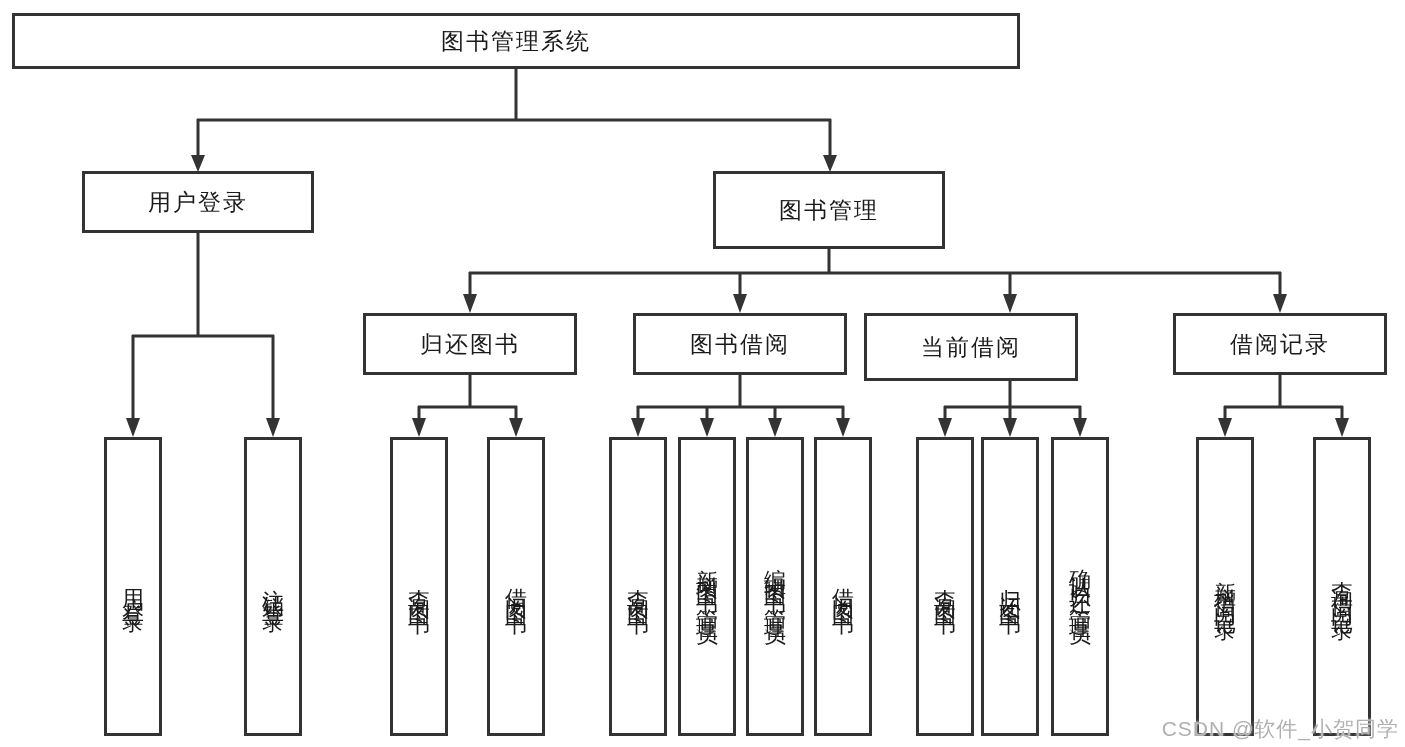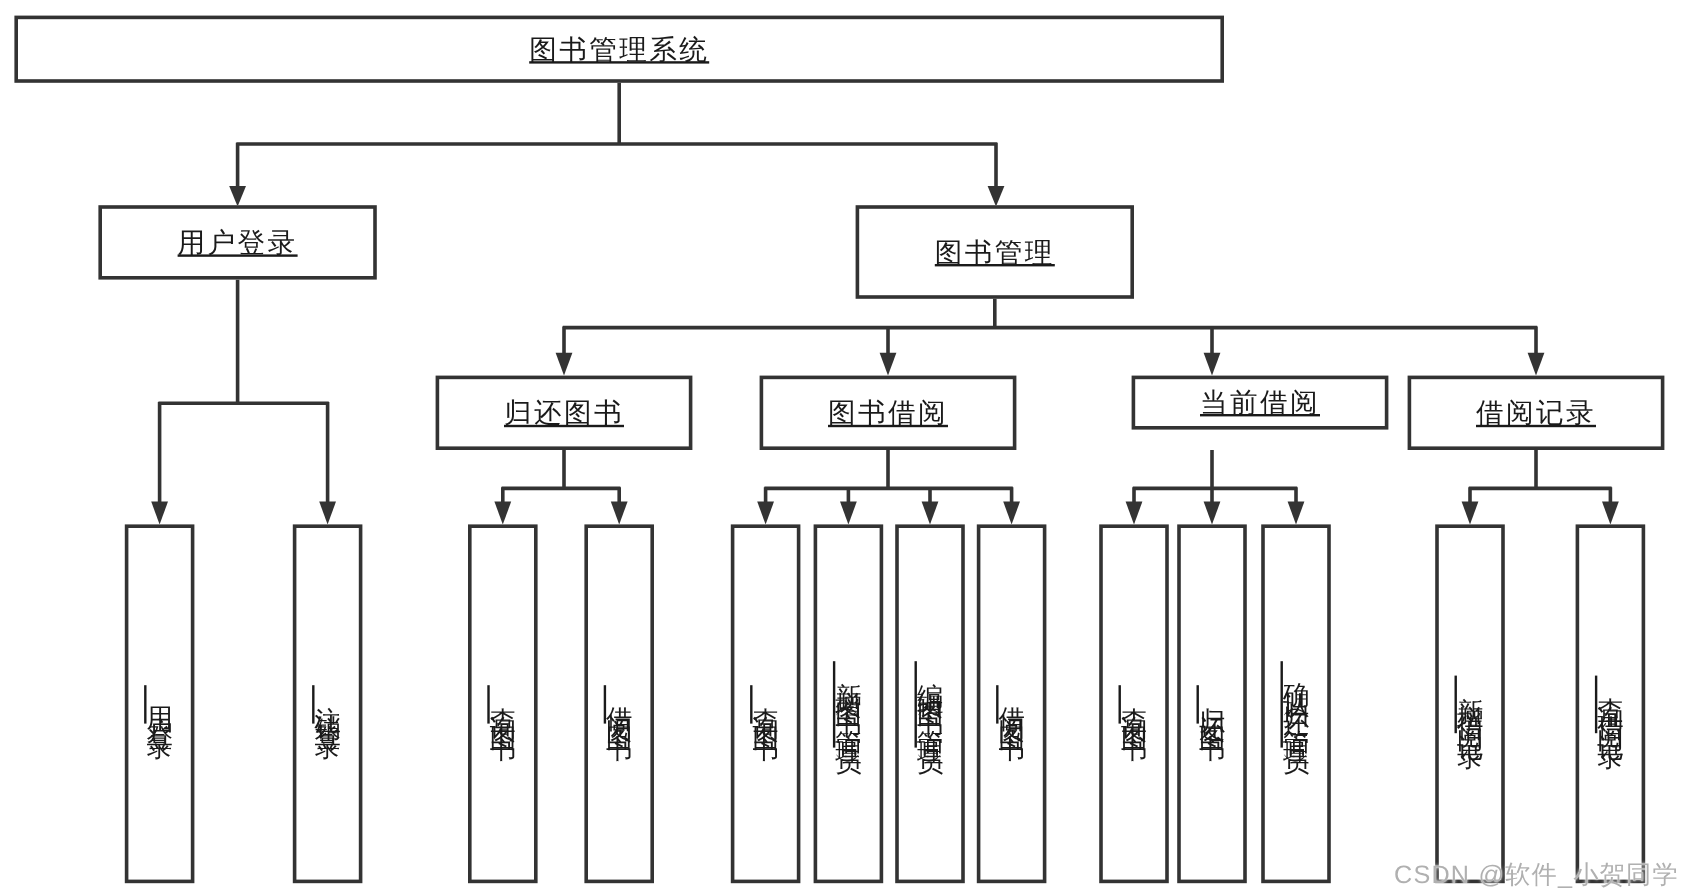--- a/index.html
+++ b/index.html
@@ -28,21 +28,20 @@
   }
   .node {
     position: absolute;
     box-sizing: border-box;
     background: #ffffff;
     border: 3px solid #333333;
     display: flex;
     align-items: center;
     justify-content: center;
     text-align: center;
-    text-decoration: underline;
   }
   .hlabel {
     font-size: 23px;
     letter-spacing: 2px;
     white-space: nowrap;
   }
   .vnode .vlabel {
     writing-mode: vertical-rl;
     text-orientation: mixed;
     font-size: 22px;
@@ -120,21 +119,21 @@
   <div class="node" style="left:713px; top:171px; width:232px; height:78px;">
     <span class="hlabel">图书管理</span>
   </div>
 
   <div class="node" style="left:363px; top:313px; width:214px; height:62px;">
     <span class="hlabel">归还图书</span>
   </div>
   <div class="node" style="left:633px; top:313px; width:214px; height:62px;">
     <span class="hlabel">图书借阅</span>
   </div>
-  <div class="node" style="left:943px; top:313px; width:214px; height:45px;">
+  <div class="node" style="left:864px; top:313px; width:214px; height:68px;">
     <span class="hlabel">当前借阅</span>
   </div>
   <div class="node" style="left:1173px; top:313px; width:214px; height:62px;">
     <span class="hlabel">借阅记录</span>
   </div>
 
   <div class="node vnode" style="left:104px; top:437px; width:58px; height:299px;">
     <span class="vlabel">用户登录</span>
   </div>
   <div class="node vnode" style="left:244px; top:437px; width:58px; height:299px;">

